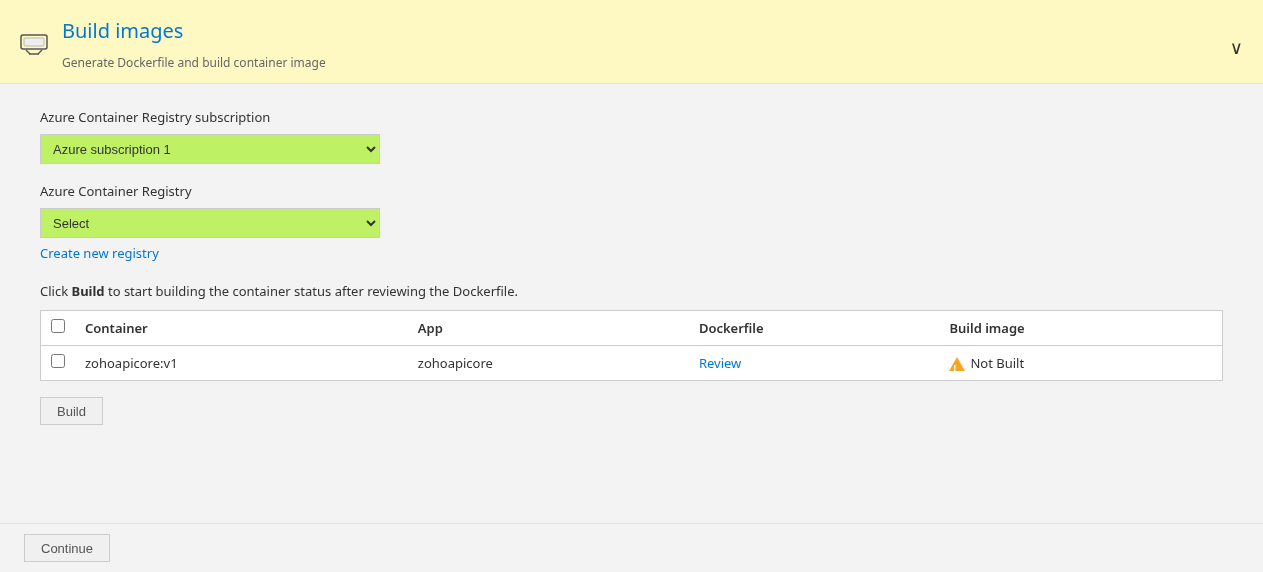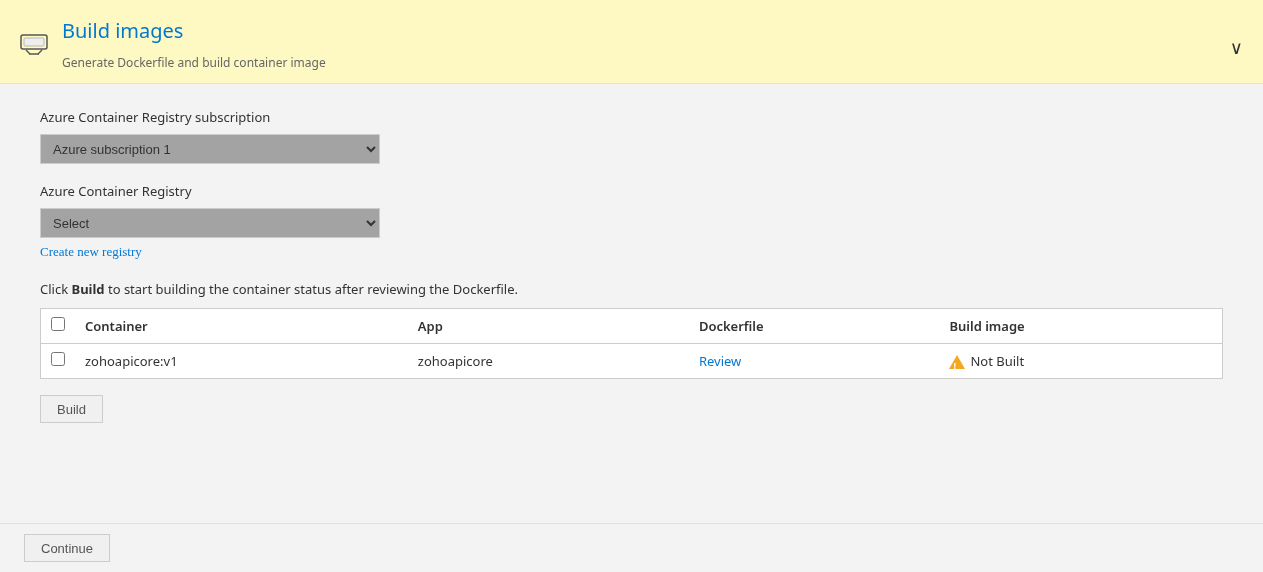--- a/index.html
+++ b/index.html
@@ -79,37 +79,36 @@
     }
 
     .dropdown-wrapper {
       margin-bottom: 18px;
     }
 
     select {
       width: 340px;
       height: 30px;
       border: 1px solid #ccc;
-      background: #a3a3a3;
+      background: #bef264;
       font-size: 13px;
       color: #333;
       padding: 0 8px;
       appearance: auto;
       cursor: pointer;
       outline: none;
     }
 
     .create-link {
       display: inline-block;
       margin-top: 6px;
       font-size: 13px;
       color: #0078d4;
       text-decoration: none;
       cursor: pointer;
-      font-family: Liberation Serif, serif;
     }
 
     .info-text {
       font-size: 13px;
       color: #333;
       margin: 20px 0 10px 0;
     }
 
     .info-text strong {
       font-weight: 700;

